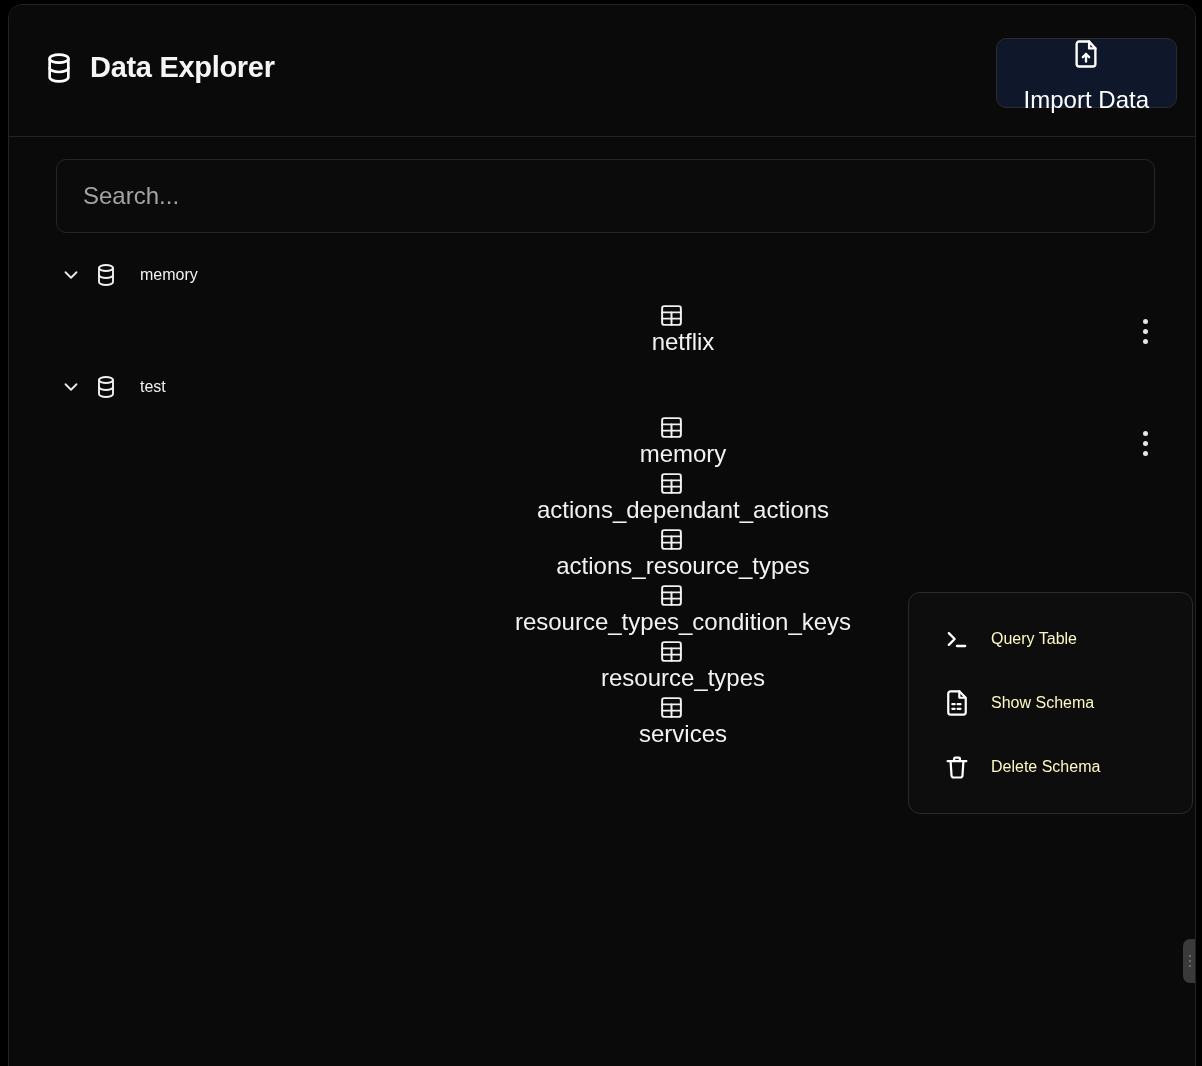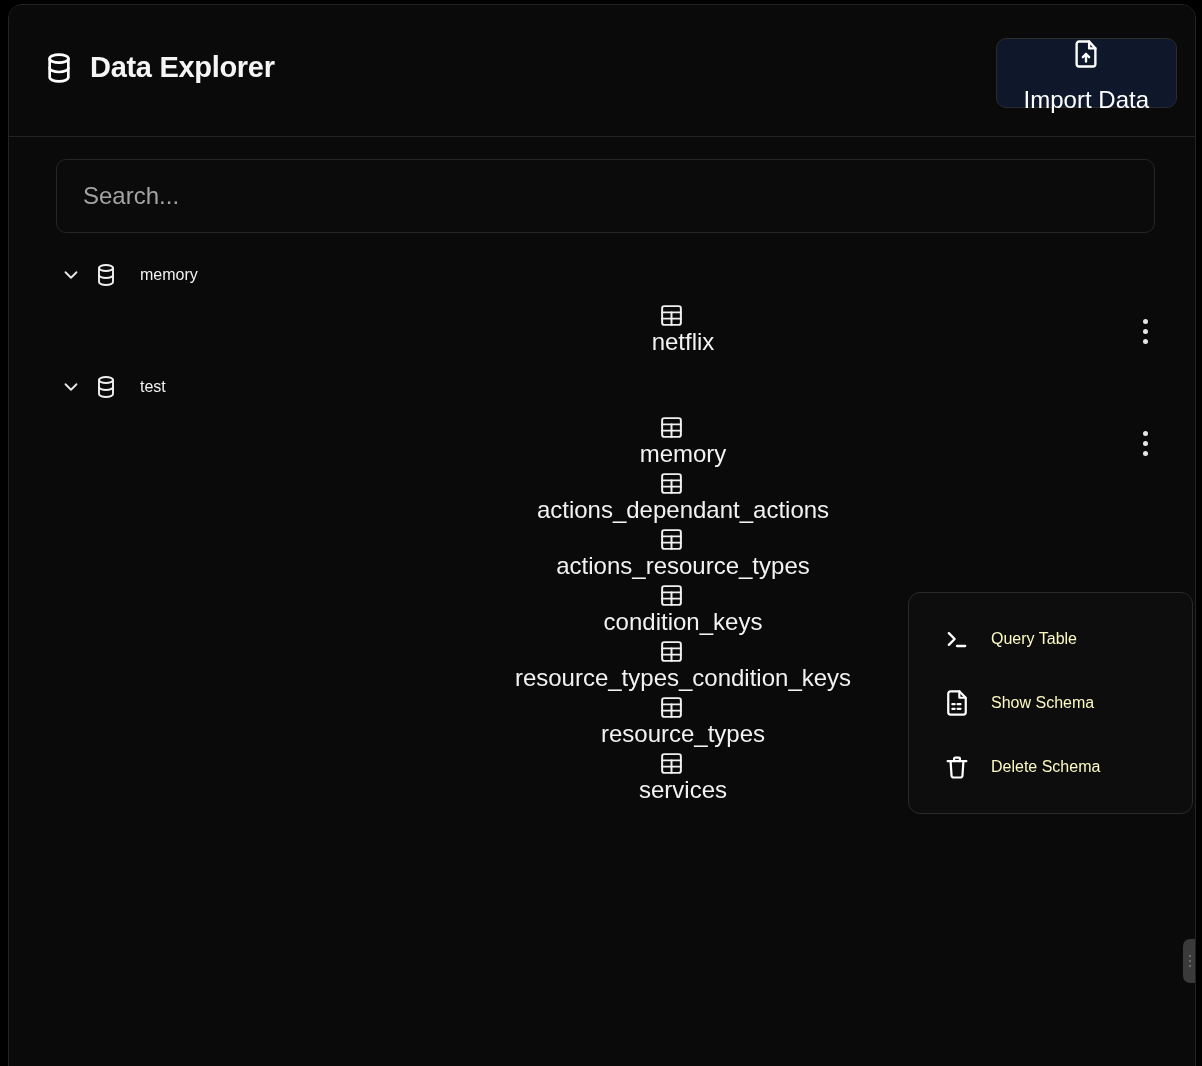--- a/index.html
+++ b/index.html
@@ -282,36 +282,20 @@
               <rect x="3" y="3" width="18" height="18" rx="2"></rect>
                 <path d="M3 9h18"></path>
                 <path d="M3 15h18"></path>
                 <path d="M12 9v12"></path>
             </svg>
           </span>
           <span class="table-label">actions_resource_types</span>
 
         </div>
 
-        <div class="tree-row table-row">
-          <span class="table-icon icon">
-            <svg width="25" height="25" viewBox="0 0 24 24" fill="none" stroke="#f0f0f0" stroke-width="1.9" stroke-linecap="round" stroke-linejoin="round">
-              <rect x="3" y="3" width="18" height="18" rx="2"></rect>
-                <path d="M3 9h18"></path>
-                <path d="M3 15h18"></path>
-                <path d="M12 9v12"></path>
-            </svg>
-          </span>
-          <span class="table-label">condition_keys</span>
-          <span class="kebab">
-              <span></span>
-              <span></span>
-              <span></span>
-            </span>
-        </div>
 
         <div class="tree-row table-row">
           <span class="table-icon icon">
             <svg width="25" height="25" viewBox="0 0 24 24" fill="none" stroke="#f0f0f0" stroke-width="1.9" stroke-linecap="round" stroke-linejoin="round">
               <rect x="3" y="3" width="18" height="18" rx="2"></rect>
                 <path d="M3 9h18"></path>
                 <path d="M3 15h18"></path>
                 <path d="M12 9v12"></path>
             </svg>
           </span>

